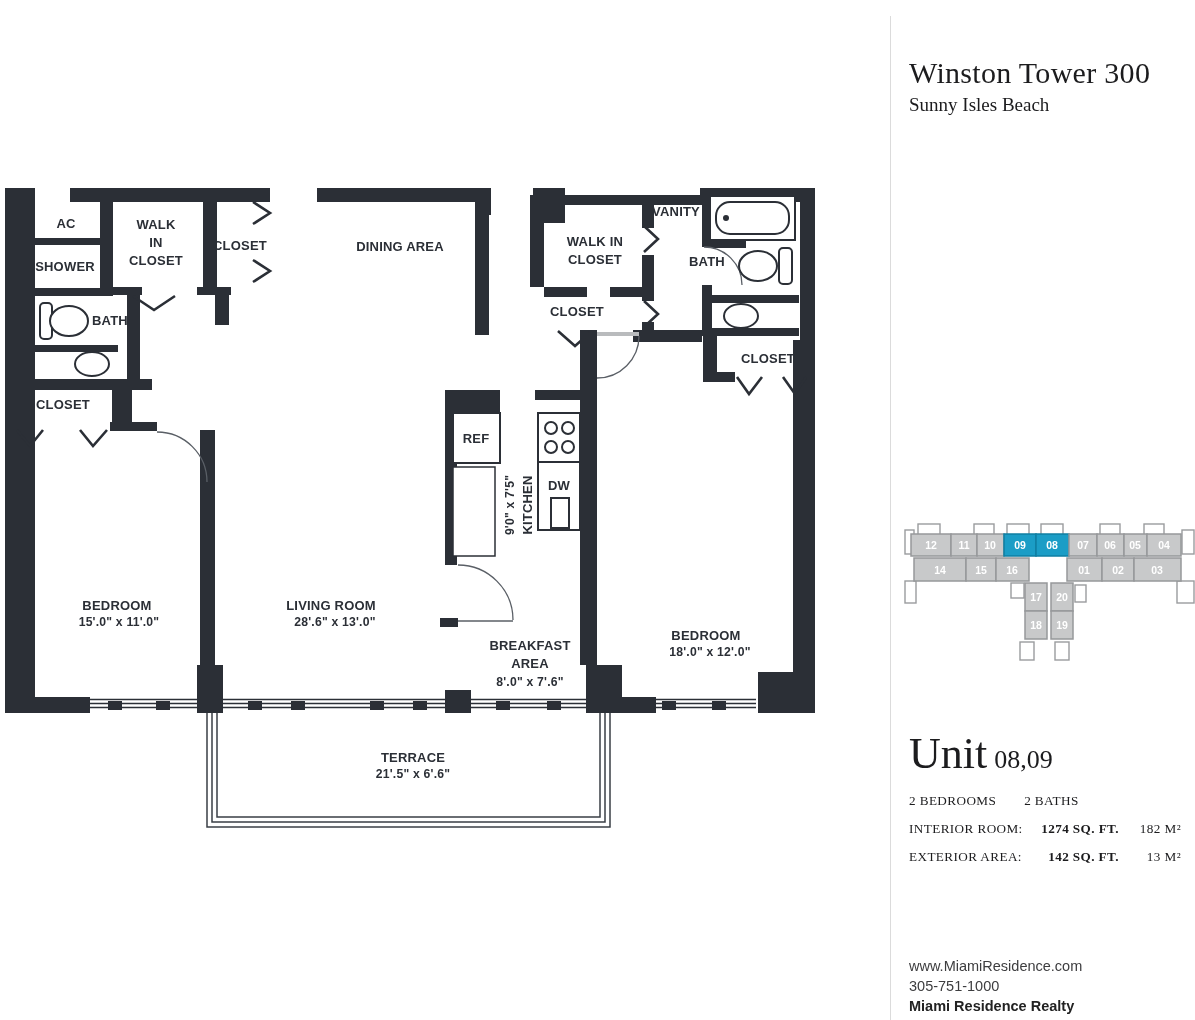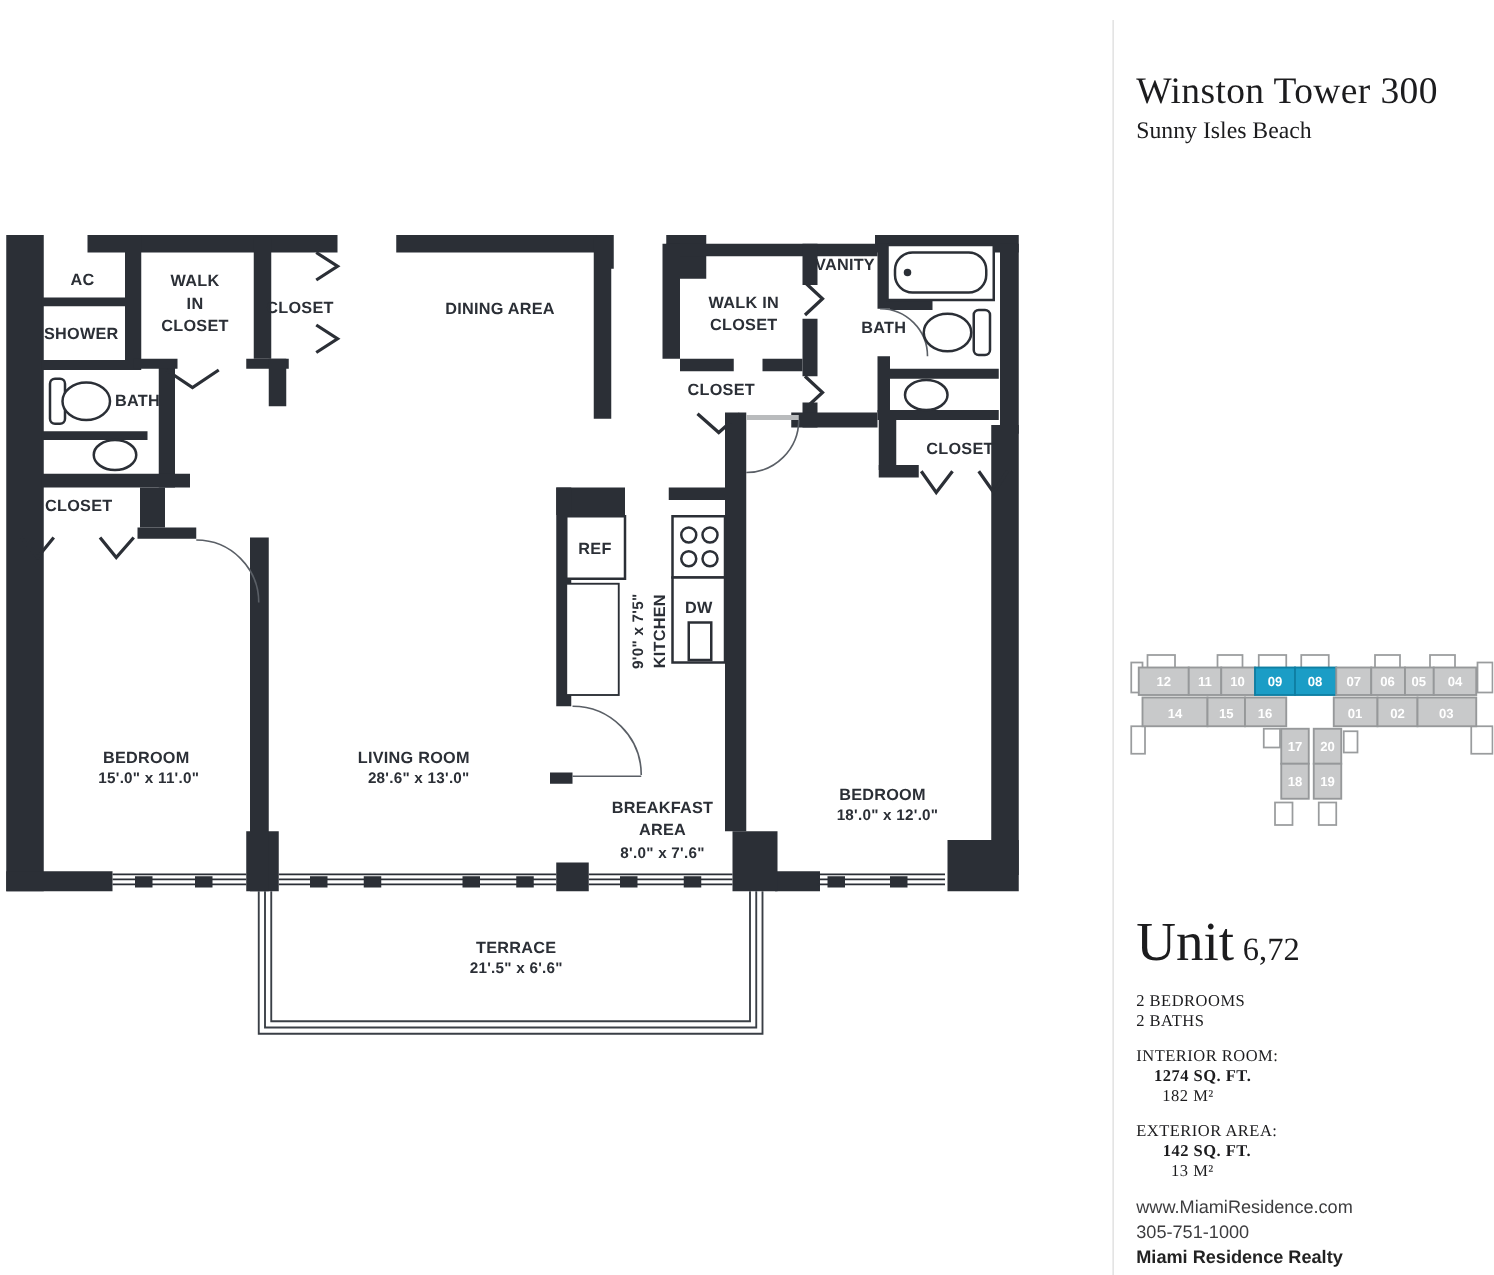--- a/index.html
+++ b/index.html
@@ -30,21 +30,21 @@
   .unit-box.hl rect{fill:var(--accent);stroke:#0F7FA3;}
   .unit-box text{fill:#fff;font-family:"Liberation Sans",sans-serif;font-weight:bold;
                  font-size:10.5px;text-anchor:middle;}
   .tab{fill:#fff;stroke:#9A9C9E;stroke-width:1.4;}
   .unit-info{position:absolute;left:18px;top:712px;width:272px;
              font-family:"Liberation Serif",serif;}
   .unit-head{margin:0 0 14px 0;font-weight:normal;}
   .unit-word{font-size:44px;}
   .unit-num{font-size:26px;margin-left:7px;}
   .spec-row{display:flex;font-size:13.2px;letter-spacing:.4px;margin-top:12px;
-            align-items:baseline;flex-direction:column;}
+            align-items:baseline;}
   .spec-bed{margin-right:28px;}
   .spec-label{flex:1 1 auto;}
   .spec-sqft{width:92px;text-align:right;font-weight:bold;}
   .spec-m2{width:62px;text-align:right;}
   .footer{position:absolute;left:18px;top:940px;font-size:14.5px;line-height:20px;
           color:var(--muted);}
   .footer .company{font-weight:bold;color:#222;}
 </style>
 </head>
 <body>
@@ -327,21 +327,21 @@
             <text x="132" y="108">18</text>
           </g>
         <g class="unit-box">
             <rect x="147" y="90" width="22" height="28"></rect>
             <text x="158" y="108">19</text>
           </g>
       </g>
     </svg>
 
     <div class="unit-info">
-      <h3 class="unit-head"><span class="unit-word">Unit</span><span class="unit-num">6,72</span></h3>
+      <h3 class="unit-head"><span class="unit-word">Unit</span><span class="unit-num">08,09</span></h3>
       <div class="spec-row">
         <span class="spec-bed">2 BEDROOMS</span>
         <span>2 BATHS</span>
       </div>
       <div class="spec-row">
         <span class="spec-label">INTERIOR ROOM:</span>
         <span class="spec-sqft">1274 SQ. FT.</span>
         <span class="spec-m2">182 M²</span>
       </div>
       <div class="spec-row">

